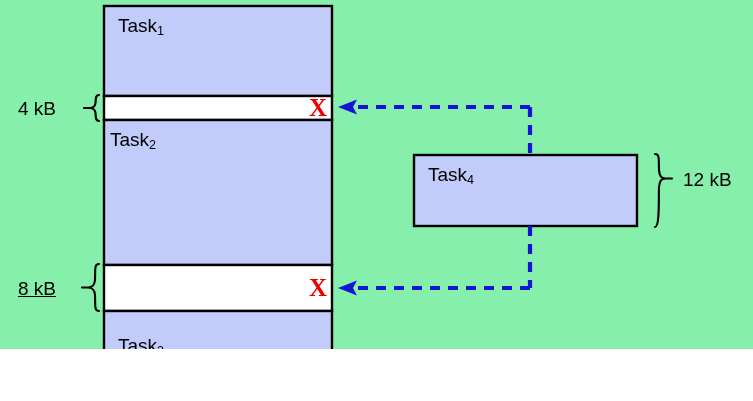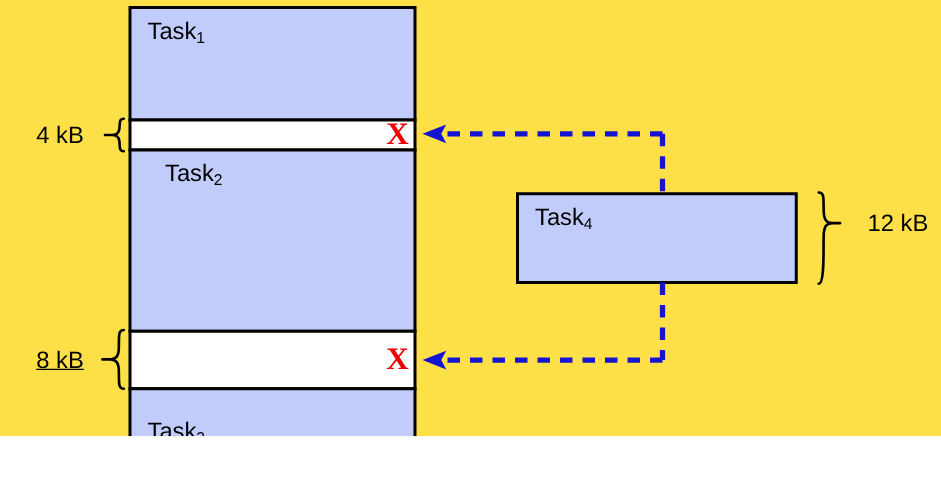--- a/index.html
+++ b/index.html
@@ -7,21 +7,21 @@
     padding: 0;
     background: #ffffff;
   }
   body {
     font-family: "Liberation Sans", sans-serif;
   }
   #canvas {
     position: relative;
     width: 753px;
     height: 349px;
-    background: #fde047;
+    background: #86efac;
     overflow: hidden;
   }
   svg.layer {
     position: absolute;
     left: 0;
     top: 0;
     width: 753px;
     height: 401px;
   }
   .blk-label {
@@ -37,21 +37,20 @@
     vertical-align: baseline;
     position: relative;
     top: 0.26em;
   }
   .size-label {
     position: absolute;
     font-size: 19px;
     color: #000000;
     line-height: 1;
     white-space: nowrap;
-    margin-left: 11px;
   }
   .xmark {
     position: absolute;
     color: #ee0000;
     font-family: "Liberation Serif", serif;
     font-weight: bold;
     font-size: 25px;
     line-height: 1;
   }
 </style>
@@ -106,21 +105,21 @@
 
     <line x1="530" y1="288" x2="352" y2="288" stroke="#1414d2" stroke-width="4.2" stroke-dasharray="10,8"></line>
 
     <path d="M 338 288 L 357 280.5 L 353 288 L 357 295.5 Z" fill="#1414d2"></path>
   </svg>
 
   <div class="blk-label" style="left:118px; top:16px;">
     <span>Task</span><sub>1</sub>
   </div>
 
-  <div class="blk-label" style="left:132px; top:130px;">
+  <div class="blk-label" style="left:110px; top:130px;">
     <span>Task</span><sub>2</sub>
   </div>
 
   <div class="blk-label" style="left:118px; top:336px;">
     <span>Task</span><sub>3</sub>
   </div>
 
   <div class="blk-label" style="left:428px; top:165px;">
     <span>Task</span><sub>4</sub>
   </div>

